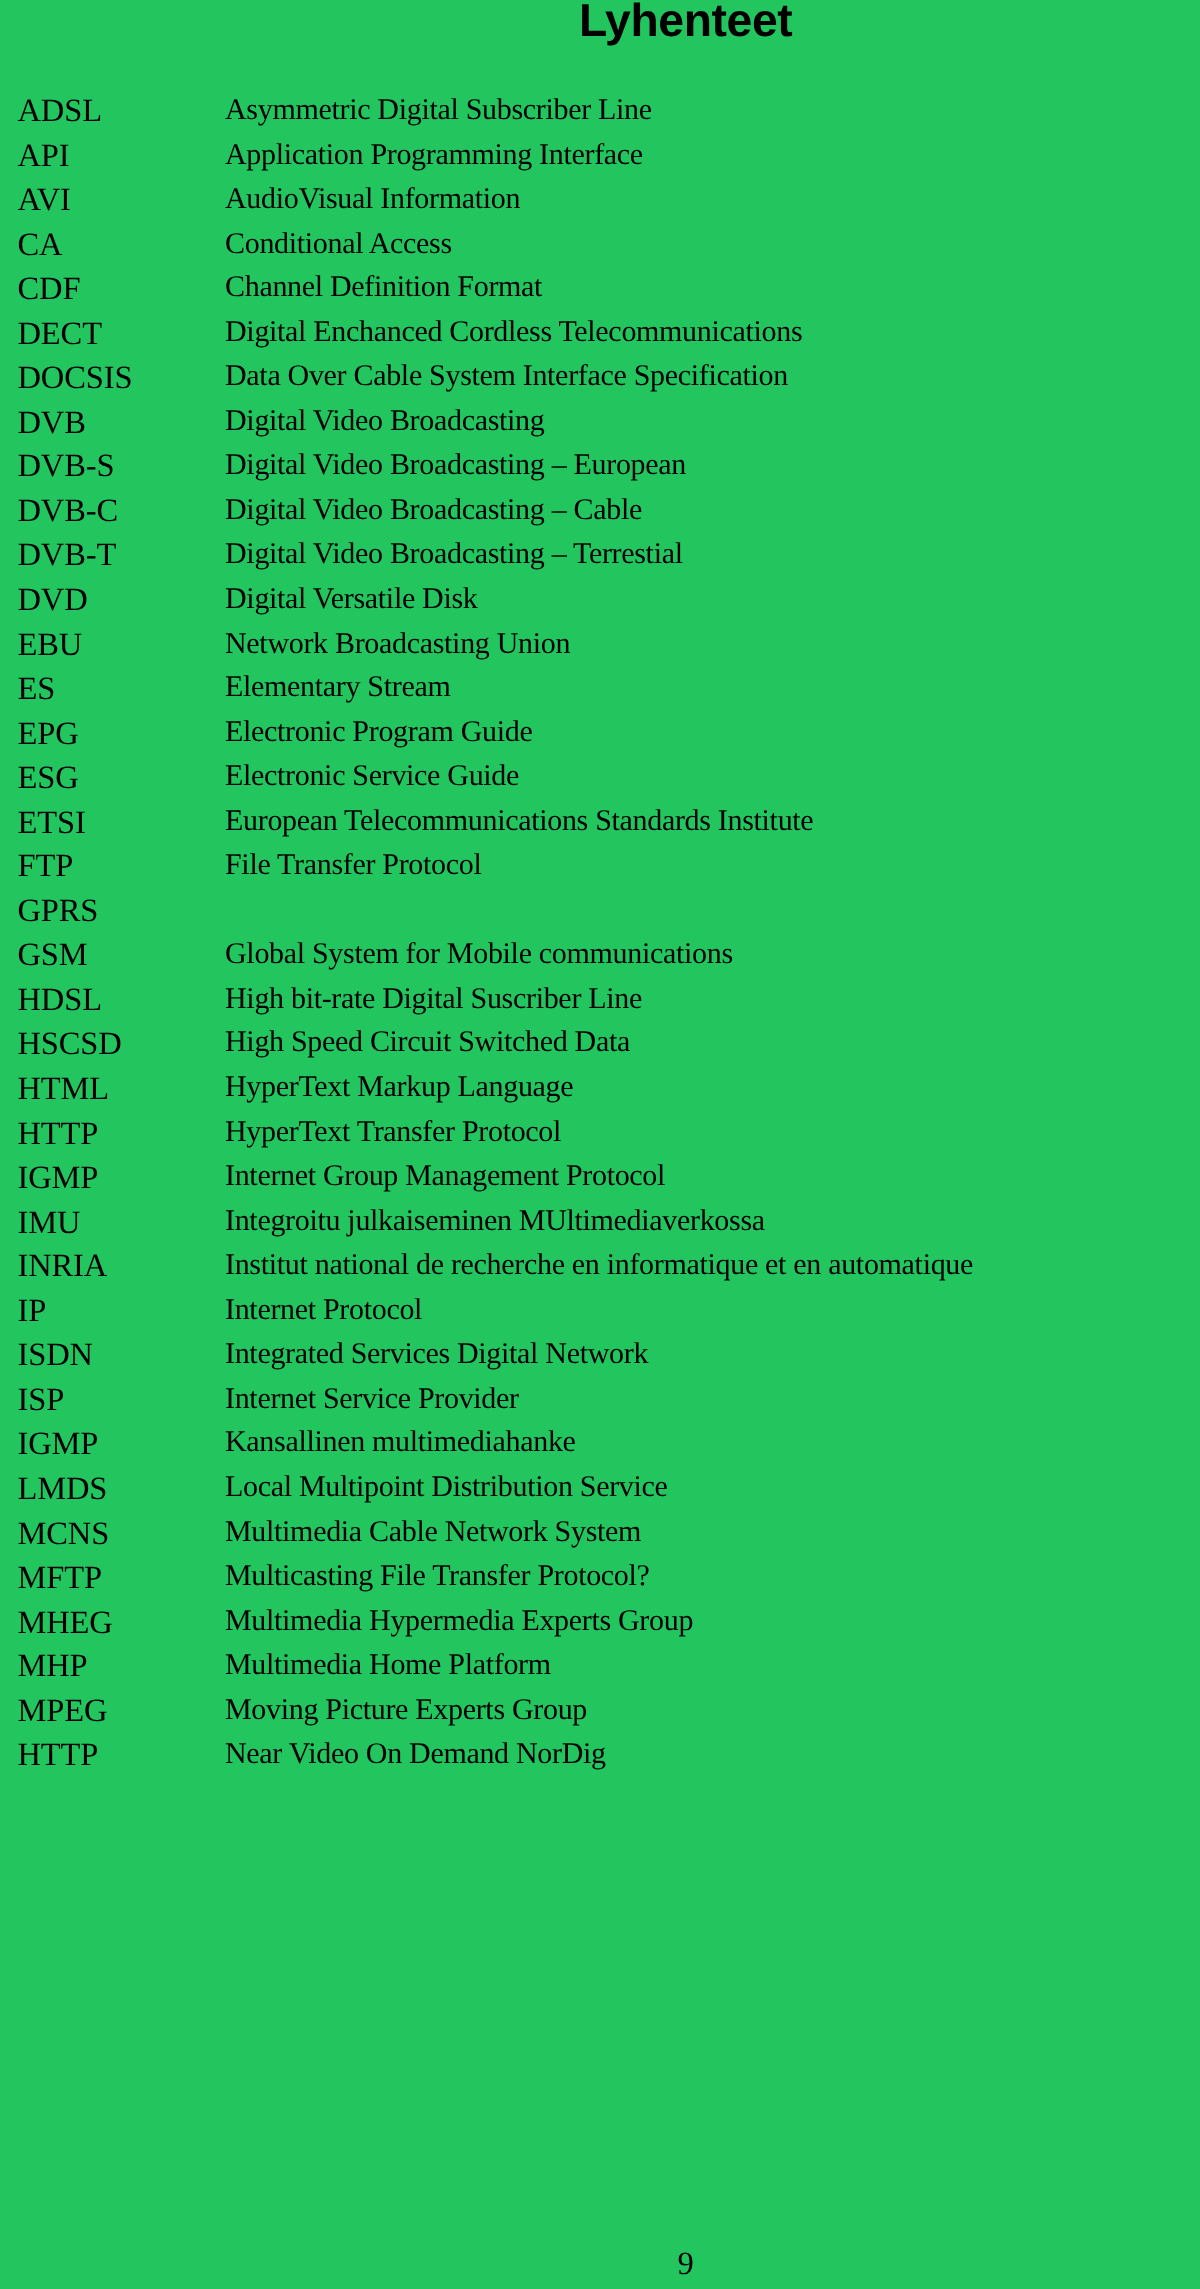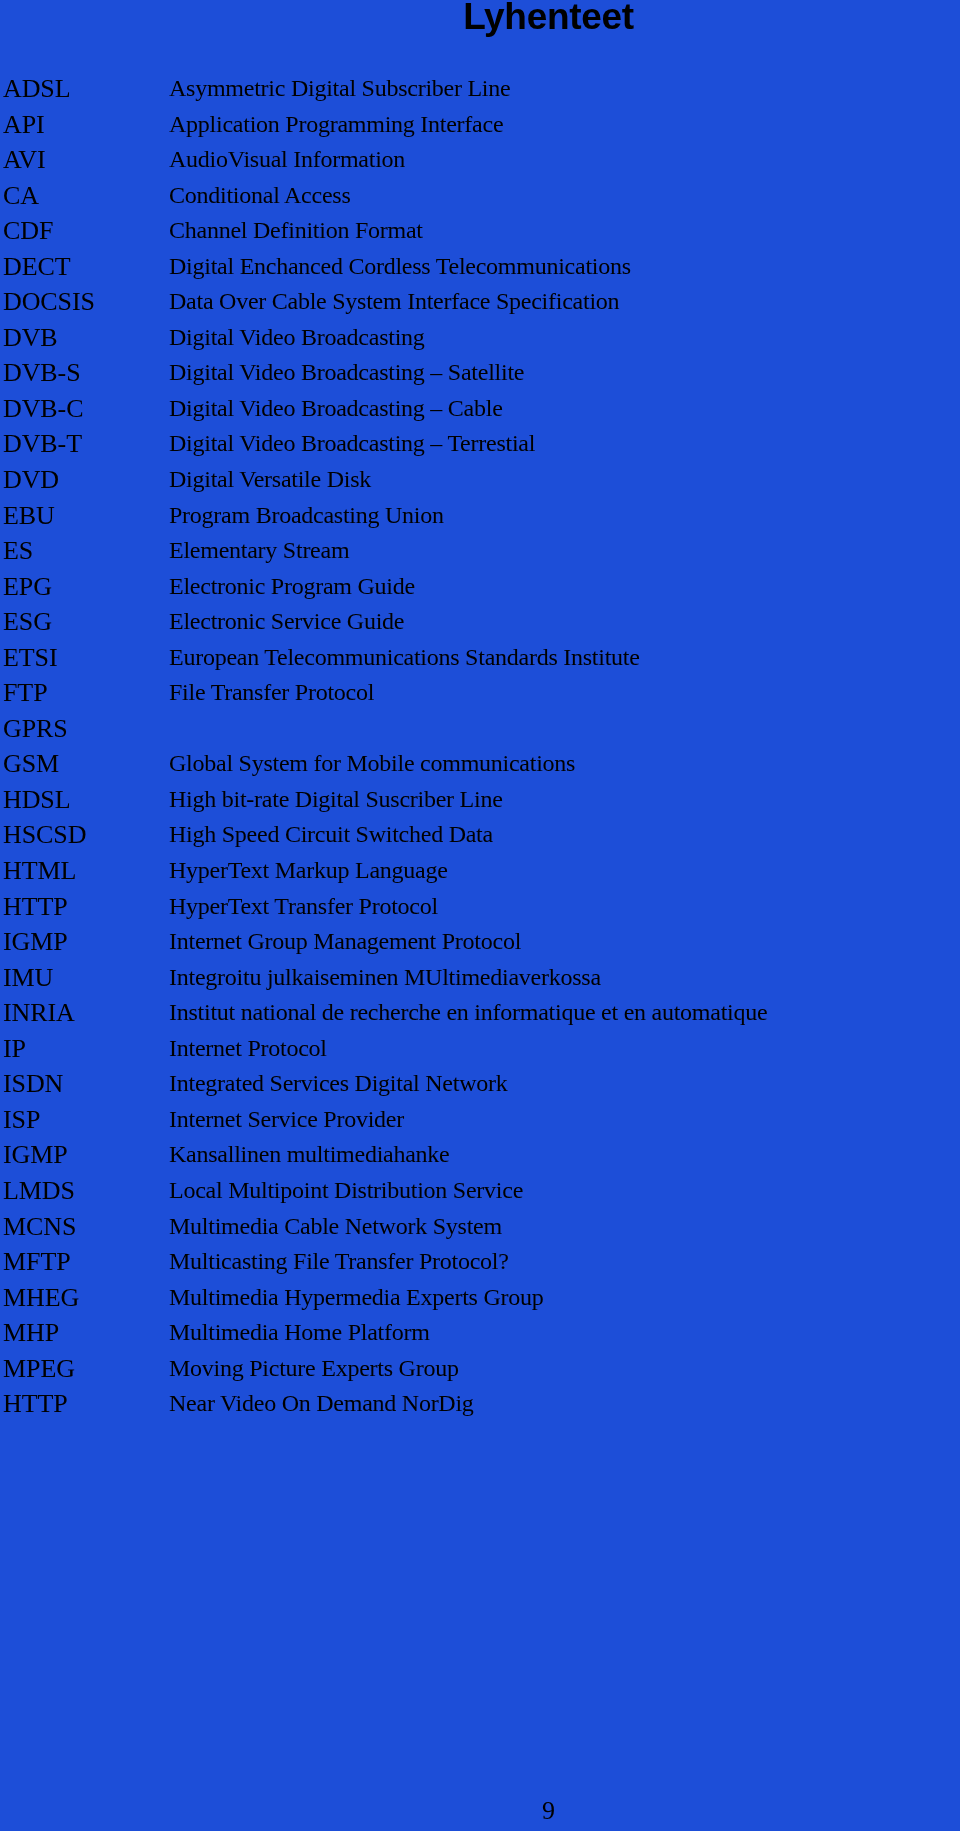--- a/index.html
+++ b/index.html
@@ -5,21 +5,21 @@
 <style>
   html, body {
     margin: 0;
     padding: 0;
     background: #ffffff;
   }
   .page {
     position: relative;
     width: 960px;
     height: 1831px;
-    background: #1d4ed8;
+    background: #22c55e;
     overflow: hidden;
     font-family: "Liberation Serif", "DejaVu Serif", serif;
     color: #000000;
   }
 
   
   .doc-title {
     position: absolute;
     top: -6px;
     left: 0;
@@ -31,21 +31,21 @@
     line-height: 46px;
     letter-spacing: -0.3px;
     color: #000000;
     white-space: nowrap;
   }
 
   
   .abbr-list {
     position: absolute;
     top: 71px;
-    left: 0;
+    left: 11px;
     width: 788px;
   }
   .abbr-row {
     position: relative;
     height: 35.55px;
     line-height: 35.55px;
     white-space: nowrap;
   }
   .abbr-term {
     position: absolute;
@@ -110,37 +110,37 @@
       <div class="abbr-row">
         <span class="abbr-term">DOCSIS</span>
         <span class="abbr-def">Data Over Cable System Interface Specification</span>
       </div>
       <div class="abbr-row">
         <span class="abbr-term">DVB</span>
         <span class="abbr-def">Digital Video Broadcasting</span>
       </div>
       <div class="abbr-row">
         <span class="abbr-term">DVB-S</span>
-        <span class="abbr-def">Digital Video Broadcasting – Satellite</span>
+        <span class="abbr-def">Digital Video Broadcasting – European</span>
       </div>
       <div class="abbr-row">
         <span class="abbr-term">DVB-C</span>
         <span class="abbr-def">Digital Video Broadcasting – Cable</span>
       </div>
       <div class="abbr-row">
         <span class="abbr-term">DVB-T</span>
         <span class="abbr-def">Digital Video Broadcasting – Terrestial</span>
       </div>
       <div class="abbr-row">
         <span class="abbr-term">DVD</span>
         <span class="abbr-def">Digital Versatile Disk</span>
       </div>
       <div class="abbr-row">
         <span class="abbr-term">EBU</span>
-        <span class="abbr-def">Program Broadcasting Union</span>
+        <span class="abbr-def">Network Broadcasting Union</span>
       </div>
       <div class="abbr-row">
         <span class="abbr-term">ES</span>
         <span class="abbr-def">Elementary Stream</span>
       </div>
       <div class="abbr-row">
         <span class="abbr-term">EPG</span>
         <span class="abbr-def">Electronic Program Guide</span>
       </div>
       <div class="abbr-row">

